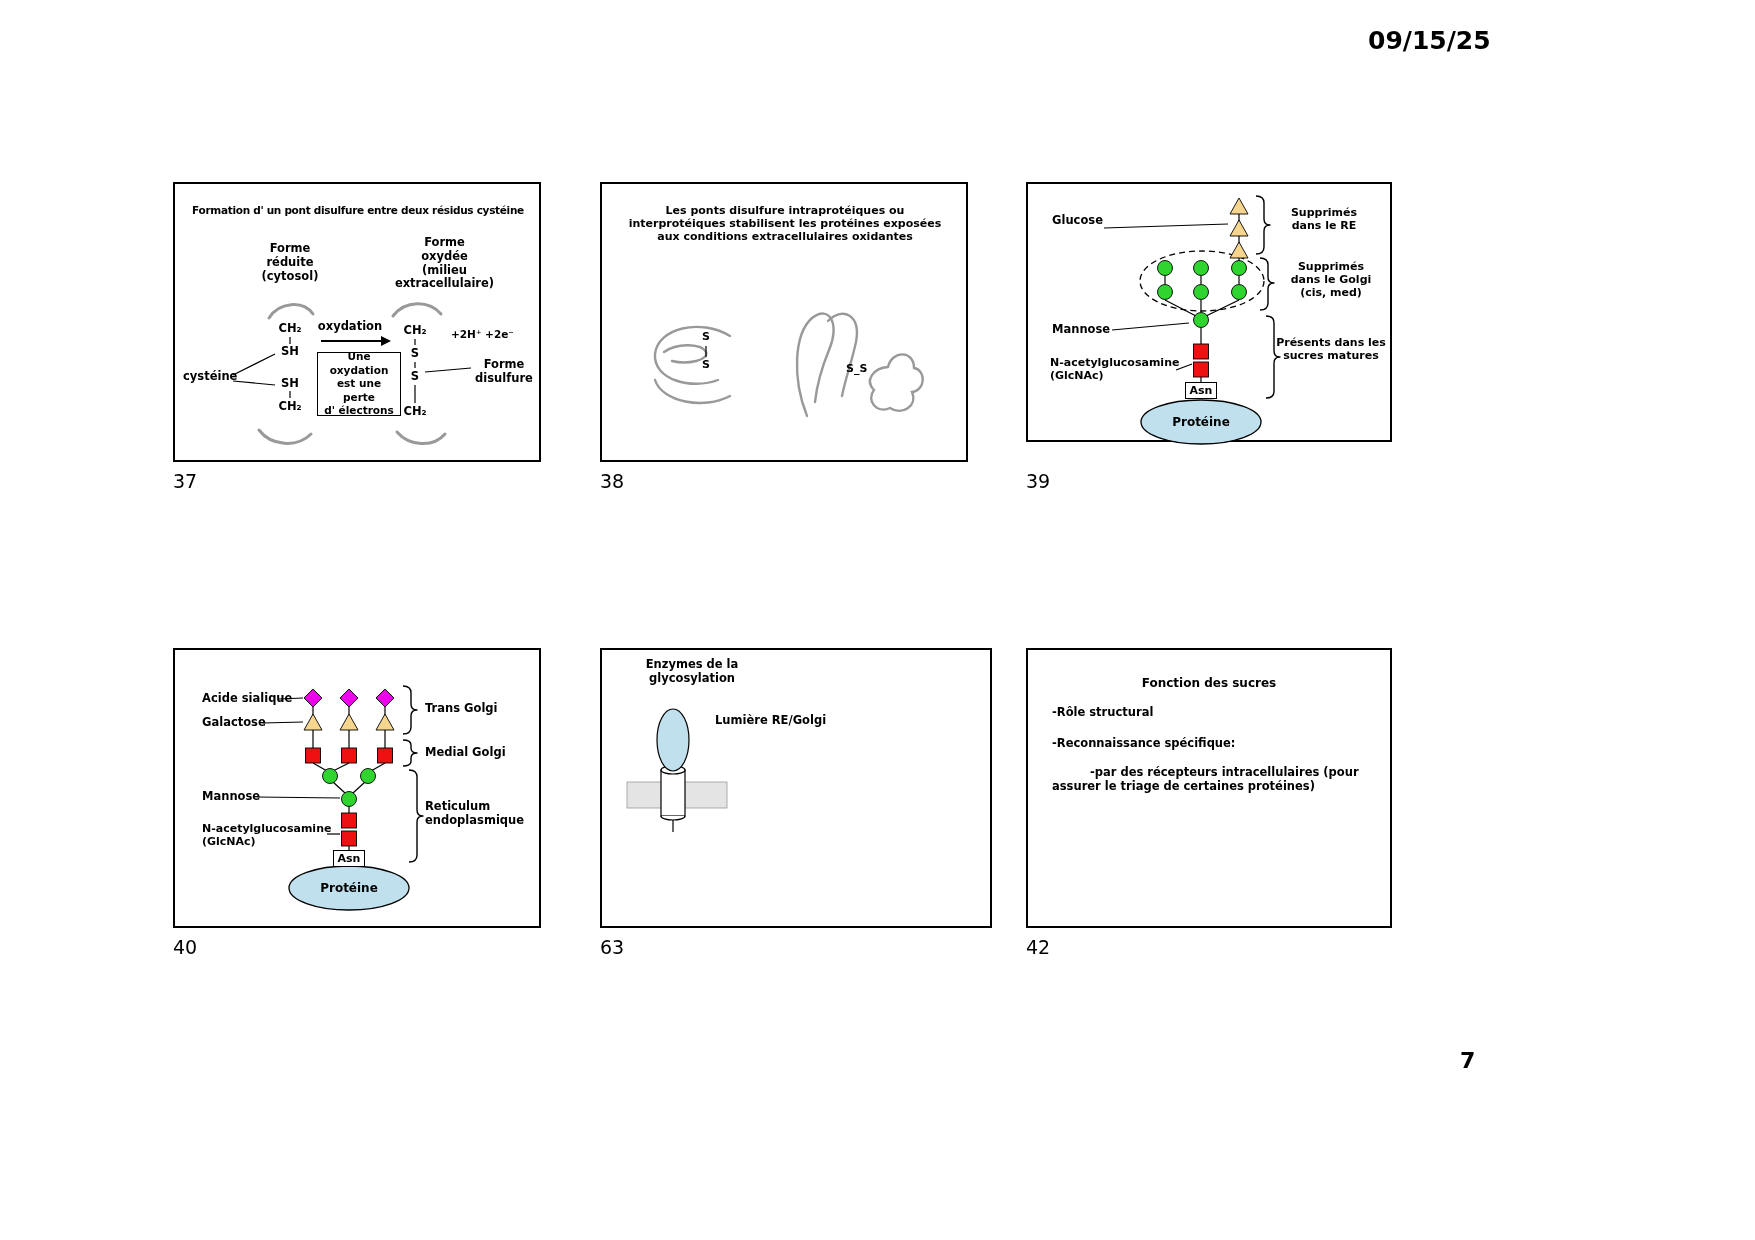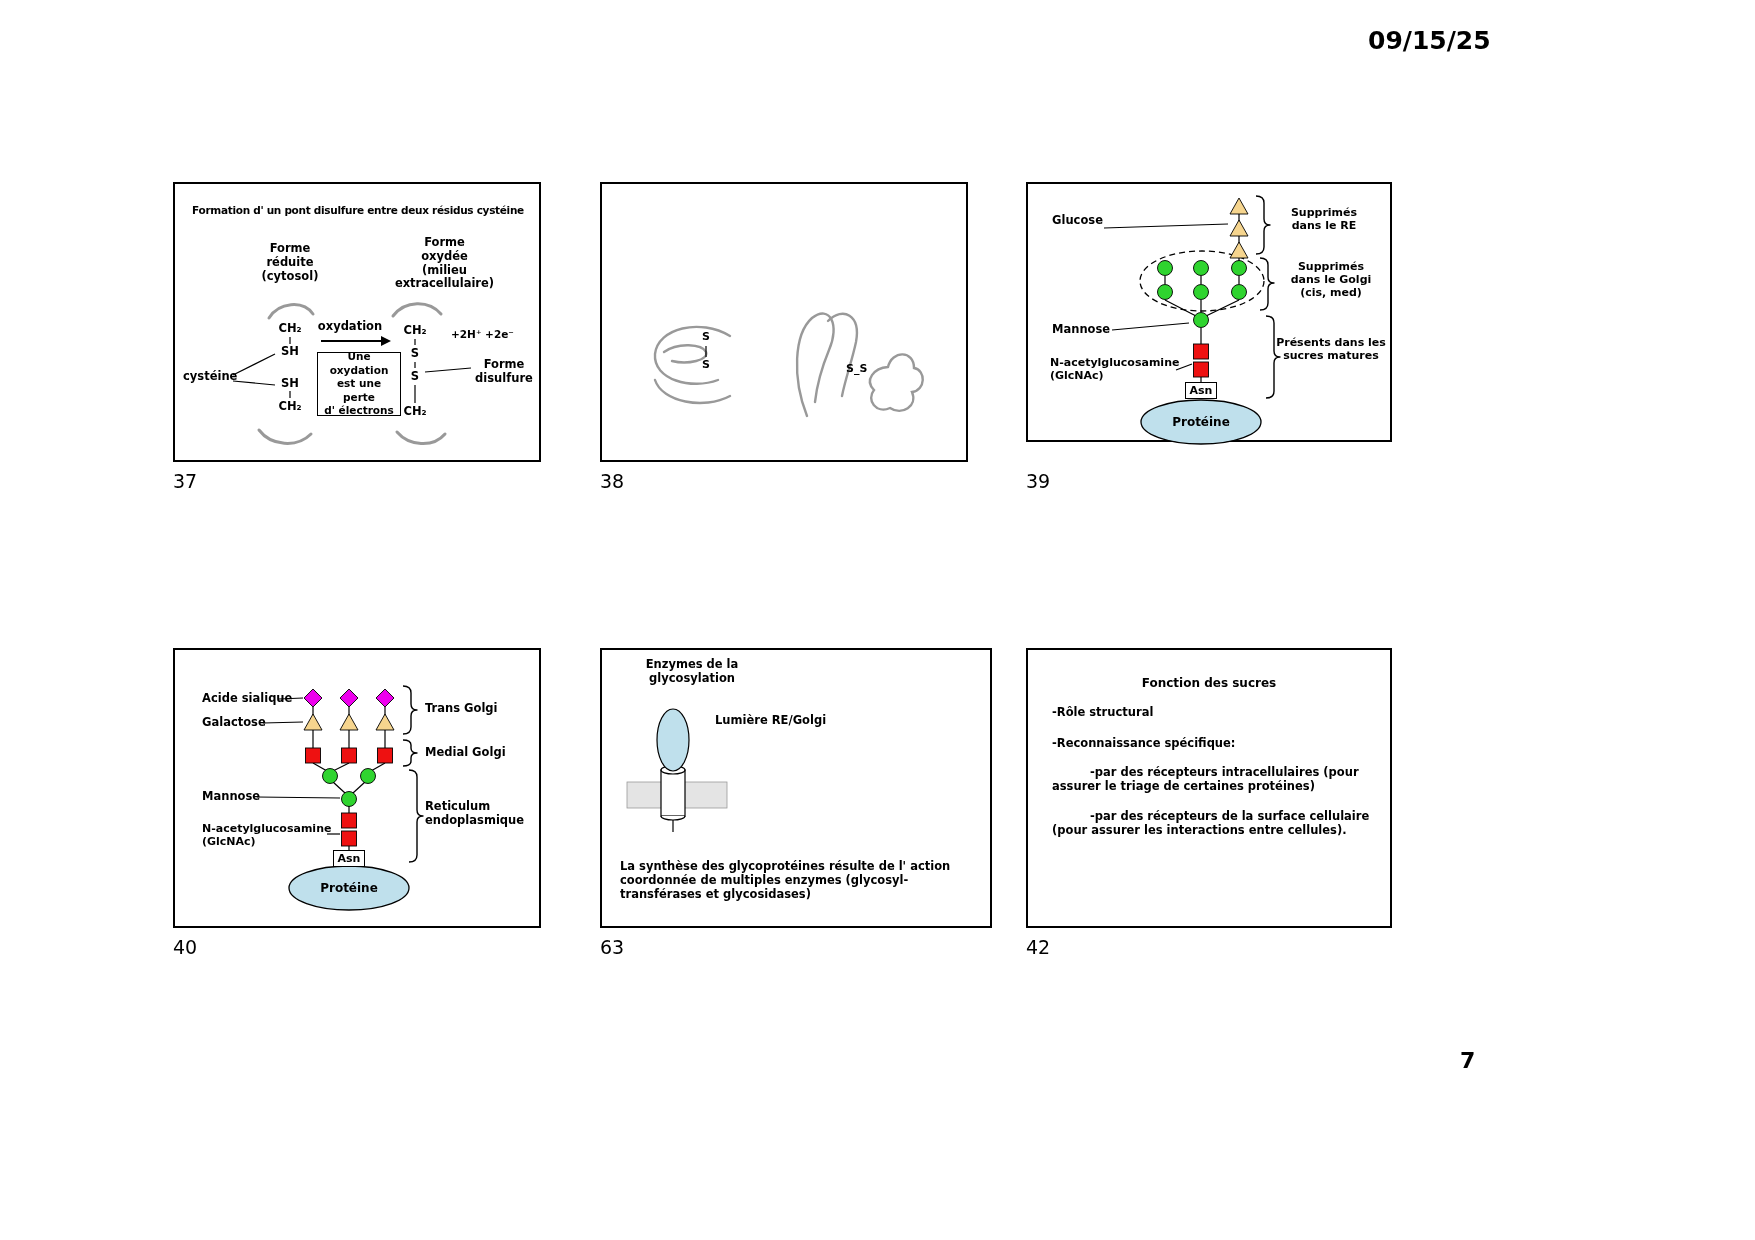--- a/index.html
+++ b/index.html
@@ -80,20 +80,23 @@
   <div class="slide" style="left:600px;top:182px;width:368px;height:280px">
     <svg class="svgabs" width="366" height="278" viewBox="0 0 366 278">
       <path class="bk2" d="M 128,152 C 98,134 56,144 53,170 C 51,196 90,206 116,196"></path>
       <path class="bk2" d="M 62,168 C 76,158 100,160 104,168 C 107,176 86,181 70,177"></path>
       <path class="bk2" d="M 53,196 C 60,218 102,226 128,212"></path>
       <path class="bk2" d="M 205,232 C 190,194 192,150 210,134 C 228,120 238,141 227,166 C 220,183 215,200 213,218"></path>
       <path class="bk2" d="M 226,137 C 241,122 259,131 254,158 C 250,177 243,196 240,212"></path>
       <path class="bk2" d="M 286,183 C 290,166 312,166 312,184 C 324,186 324,206 310,208 C 316,222 300,232 288,224 C 274,230 264,216 272,206 C 262,196 272,184 286,183"></path>
       <line x1="104" y1="162" x2="104" y2="173"></line>
     </svg>
+    <div class="abs t c" style="left:1px;top:20px;width:364px;font-size:11px">Les ponts disulfure intraprotéiques ou
+interprotéiques stabilisent les protéines exposées
+aux conditions extracellulaires oxidantes</div>
     <div class="abs t c" style="left:98px;top:146px;width:12px;font-size:11px">S</div>
     <div class="abs t c" style="left:98px;top:174px;width:12px;font-size:11px">S</div>
     <div class="abs t" style="left:244px;top:178px;font-size:11px">S_S</div>
   </div>
   <div class="slide-num" style="left:600px;top:470px">38</div>
 
   <div class="slide" style="left:1026px;top:182px;width:366px;height:260px">
     <svg class="svgabs" width="364" height="278" viewBox="0 0 364 278">
       <line x1="76" y1="44" x2="200" y2="40"></line>
       <line x1="84" y1="146" x2="161" y2="139"></line>
@@ -198,30 +201,25 @@
       <rect x="25" y="132" width="100" height="26" stroke="#999" stroke-width="0.8" fill="#e4e4e4"></rect>
       <rect x="59" y="120" width="24" height="46" fill="#fff" stroke="#000" stroke-width="1.2"></rect>
       <path d="M 59,166 A 12 4 0 0 0 83,166" fill="#fff" stroke="#000" stroke-width="1.2"></path>
       <ellipse cx="71" cy="120" rx="12" ry="4" fill="#fff" stroke="#000" stroke-width="1.2"></ellipse>
       <line x1="71" y1="170" x2="71" y2="182"></line>
       <ellipse cx="71" cy="90" rx="16" ry="31" stroke="#000" stroke-width="1.2" fill="#bfe0ec"></ellipse>
     </svg>
     <div class="abs t c" style="left:34px;top:8px;width:112px;font-size:11.5px">Enzymes de la
 glycosylation</div>
     <div class="abs t" style="left:113px;top:64px;font-size:11.5px">Lumière RE/Golgi</div>
-    <div class="abs t" style="left:18px;top:210px;font-size:11.5px">La synthèse des glycoprotéines résulte de l' action
-coordonnée de multiples enzymes (glycosyl-
-transférases et glycosidases)</div>
   </div>
   <div class="slide-num" style="left:600px;top:936px">63</div>
 
   <div class="slide" style="left:1026px;top:648px;width:366px;height:280px">
     <div class="abs t c" style="left:0;top:26px;width:362px;font-size:12px">Fonction des sucres</div>
     <div class="abs t" style="left:24px;top:56px;font-size:11.5px">-Rôle structural</div>
     <div class="abs t" style="left:24px;top:87px;font-size:11.5px">-Reconnaissance spécifique:</div>
     <div class="abs t" style="left:24px;top:116px;font-size:11.5px;text-indent:38px">-par des récepteurs intracellulaires (pour
 assurer le triage de certaines protéines)</div>
-    <div class="abs t" style="left:24px;top:160px;font-size:11.5px;text-indent:38px">-par des récepteurs de la surface cellulaire
-(pour assurer les interactions entre cellules).</div>
   </div>
   <div class="slide-num" style="left:1026px;top:936px">42</div>
 
 </div>
 
 </body></html>

